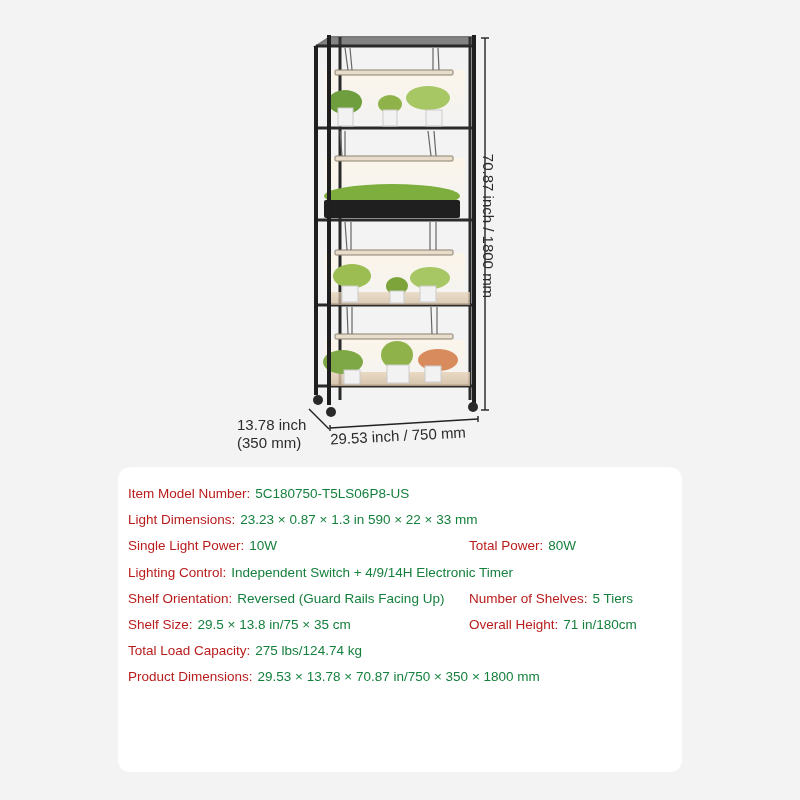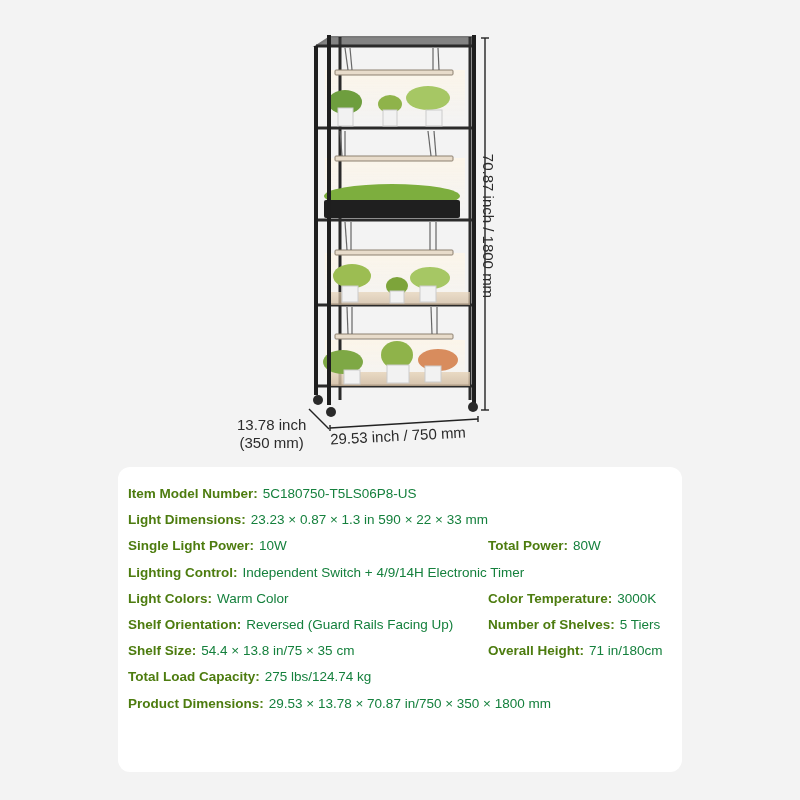--- a/index.html
+++ b/index.html
@@ -28,21 +28,21 @@
       transform: translate(-50%, -50%) rotate(90deg);
       font-size: 15px;
     }
     .dim-width {
       left: 330px; top: 427px;
       transform: rotate(-3deg);
       font-size: 15px;
     }
     .dim-depth {
       left: 237px; top: 416px;
-      text-align: center;
+      text-align: left;
       line-height: 18px;
       font-size: 15px;
     }
     .dim-depth span { display: block; }
 
     .spec-panel {
       position: absolute;
       left: 118px; top: 467px;
       width: 564px; height: 305px;
       background: #ffffff;
@@ -54,22 +54,22 @@
       height: 26.2px;
       font-size: 13.5px;
       line-height: 26px;
       white-space: nowrap;
     }
     .spec-cell {
       position: absolute;
       top: 0;
     }
     .spec-cell.left { left: 0; }
-    .spec-cell.right { left: 360px; }
-    .spec-label { color: #4d7c0f; font-weight: bold; }
+    .spec-cell.right { left: 341px; }
+    .spec-label { color: #b91c1c; font-weight: normal; }
     .spec-value { color: #15803d; font-weight: normal; margin-left: 5px; }
   </style>
 </head>
 <body>
 
 <div class="product-figure">
   <svg width="800" height="460" viewBox="0 0 800 460">
     <defs>
       <linearGradient id="glow" x1="0" y1="0" x2="0" y2="1">
         <stop offset="0" stop-color="#fff6e6" stop-opacity="0.9"></stop>
@@ -193,29 +193,25 @@
     <div class="spec-cell left"><span class="spec-label">Light Dimensions:</span><span class="spec-value">23.23 × 0.87 × 1.3 in 590 × 22 × 33 mm</span></div>
   </div>
   <div class="spec-row">
     <div class="spec-cell left"><span class="spec-label">Single Light Power:</span><span class="spec-value">10W</span></div>
     <div class="spec-cell right"><span class="spec-label">Total Power:</span><span class="spec-value">80W</span></div>
   </div>
   <div class="spec-row">
     <div class="spec-cell left"><span class="spec-label">Lighting Control:</span><span class="spec-value">Independent Switch + 4/9/14H Electronic Timer</span></div>
   </div>
   <div class="spec-row">
-    <div class="spec-cell left"><span class="spec-label">Light Colors:</span><span class="spec-value">Warm Color</span></div>
-    <div class="spec-cell right"><span class="spec-label">Color Temperature:</span><span class="spec-value">3000K</span></div>
-  </div>
-  <div class="spec-row">
     <div class="spec-cell left"><span class="spec-label">Shelf Orientation:</span><span class="spec-value">Reversed (Guard Rails Facing Up)</span></div>
     <div class="spec-cell right"><span class="spec-label">Number of Shelves:</span><span class="spec-value">5 Tiers</span></div>
   </div>
   <div class="spec-row">
-    <div class="spec-cell left"><span class="spec-label">Shelf Size:</span><span class="spec-value">54.4 × 13.8 in/75 × 35 cm</span></div>
+    <div class="spec-cell left"><span class="spec-label">Shelf Size:</span><span class="spec-value">29.5 × 13.8 in/75 × 35 cm</span></div>
     <div class="spec-cell right"><span class="spec-label">Overall Height:</span><span class="spec-value">71 in/180cm</span></div>
   </div>
   <div class="spec-row">
     <div class="spec-cell left"><span class="spec-label">Total Load Capacity:</span><span class="spec-value">275 lbs/124.74 kg</span></div>
   </div>
   <div class="spec-row">
     <div class="spec-cell left"><span class="spec-label">Product Dimensions:</span><span class="spec-value">29.53 × 13.78 × 70.87 in/750 × 350 × 1800 mm</span></div>
   </div>
 </div>
 

